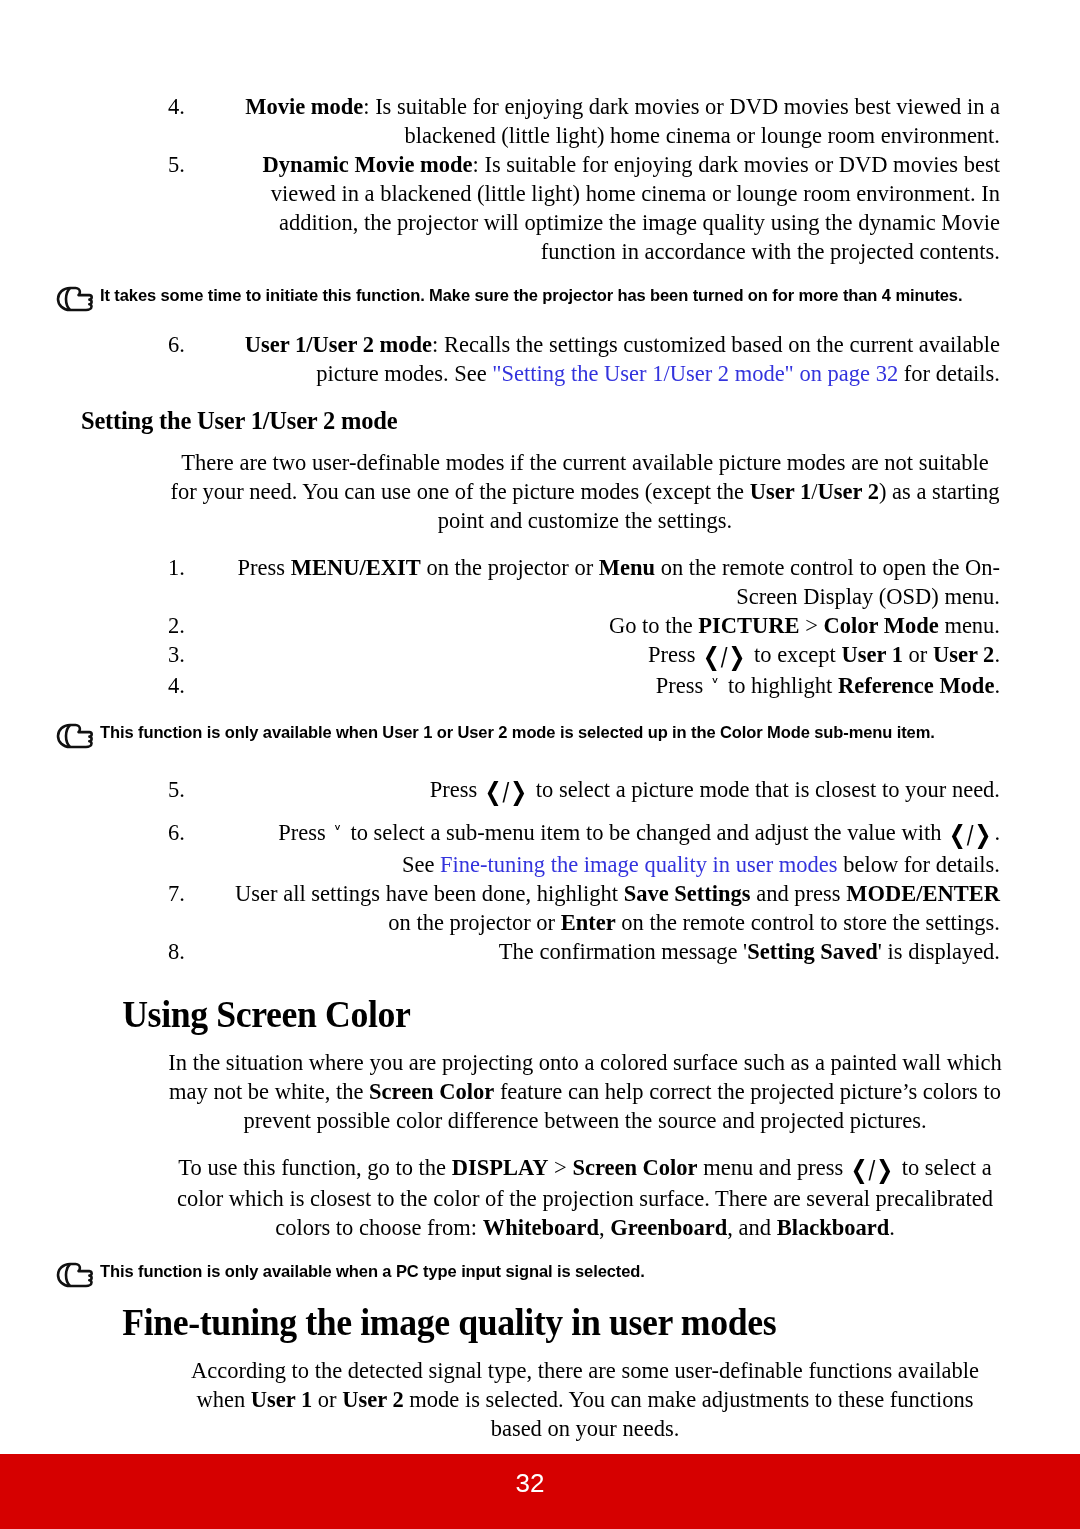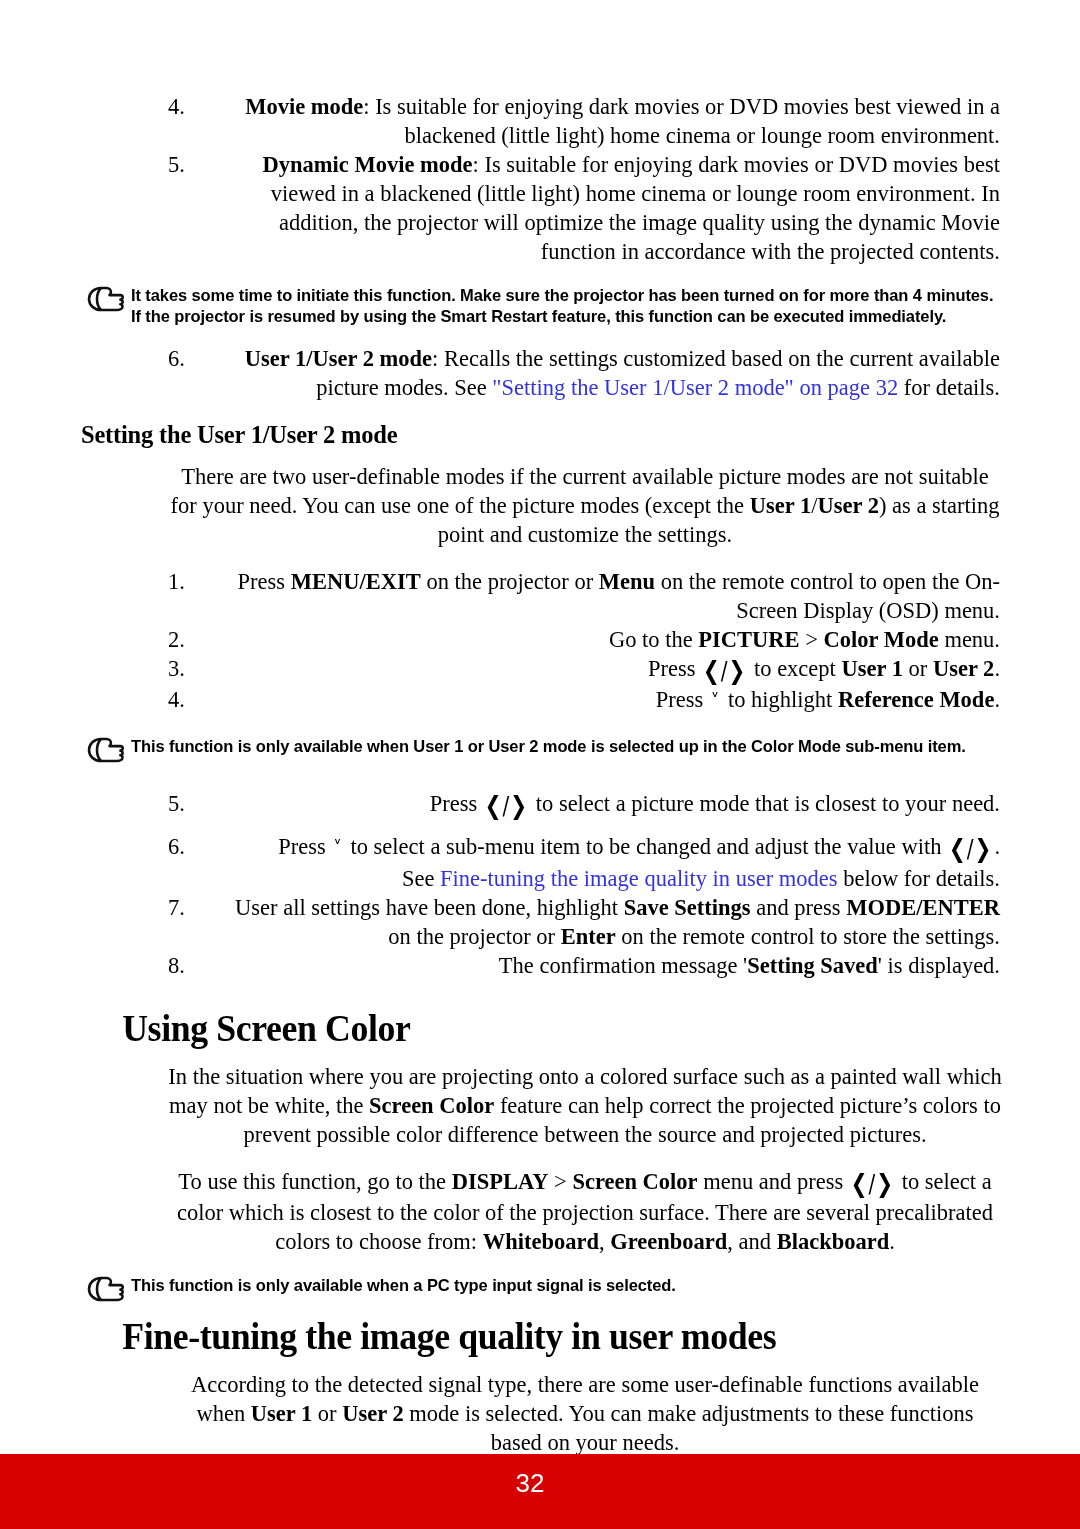--- a/index.html
+++ b/index.html
@@ -53,21 +53,21 @@
     padding-left: 168px;
     padding-right: 78px;
     font-size: 22.5px;
     line-height: 29px;
     text-align: center;
   }
 
   
   .note {
     display: flex;
-    padding-left: 87px;
+    padding-left: 56px;
     padding-right: 80px;
     align-items: flex-start;
   }
   .note .hand {
     flex: 0 0 44px;
     width: 44px;
     padding-top: 2px;
   }
   .note .hand svg { display: block; }
   .note .note-body {
@@ -166,21 +166,20 @@
 
     <div class="note">
       <span class="hand">
         <svg width="40" height="26" viewBox="0 0 40 26" aria-hidden="true">
           <path d="M14 2 C7 2 2 7 2 13 C2 19 7 24 14 24 L30 24 C33 24 35.5 22.5 35.5 20.5 C35.5 19.3 34.6 18.4 33.3 18.2 C34.6 18 35.6 17.1 35.6 15.9 C35.6 14.7 34.7 13.8 33.4 13.6 C34.7 13.4 35.7 12.5 35.7 11.3 C35.7 10.1 34.7 9.2 33.3 9.1 L22.5 9.1 C23.4 8.1 23.9 7 23.9 5.9 C23.9 3.8 22.1 2 19.6 2 Z" fill="none" stroke="#111111" stroke-width="2.6" stroke-linejoin="round"></path>
           <path d="M14 2 C11 5 10 9 10 13 C10 17 11 21 14 24" fill="none" stroke="#111111" stroke-width="2.6"></path>
         </svg>
       </span>
       <span class="note-body">
         <p>It takes some time to initiate this function. Make sure the projector has been turned on for more than 4 minutes.</p>
-        <p>If the projector is resumed by using the Smart Restart feature, this function can be executed immediately.</p>
       </span>
     </div>
 
     <div class="spacer-md"></div>
 
     <div class="num-item">
       <span class="num">6.</span>
       <span class="body"><b>User 1/User 2 mode</b><span>: Recalls the settings customized based on the current available picture modes. See </span><a class="xref" href="#" style="text-decoration:none;">"Setting the User 1/User 2 mode" on page 32</a><span> for details.</span></span>
     </div>
 

